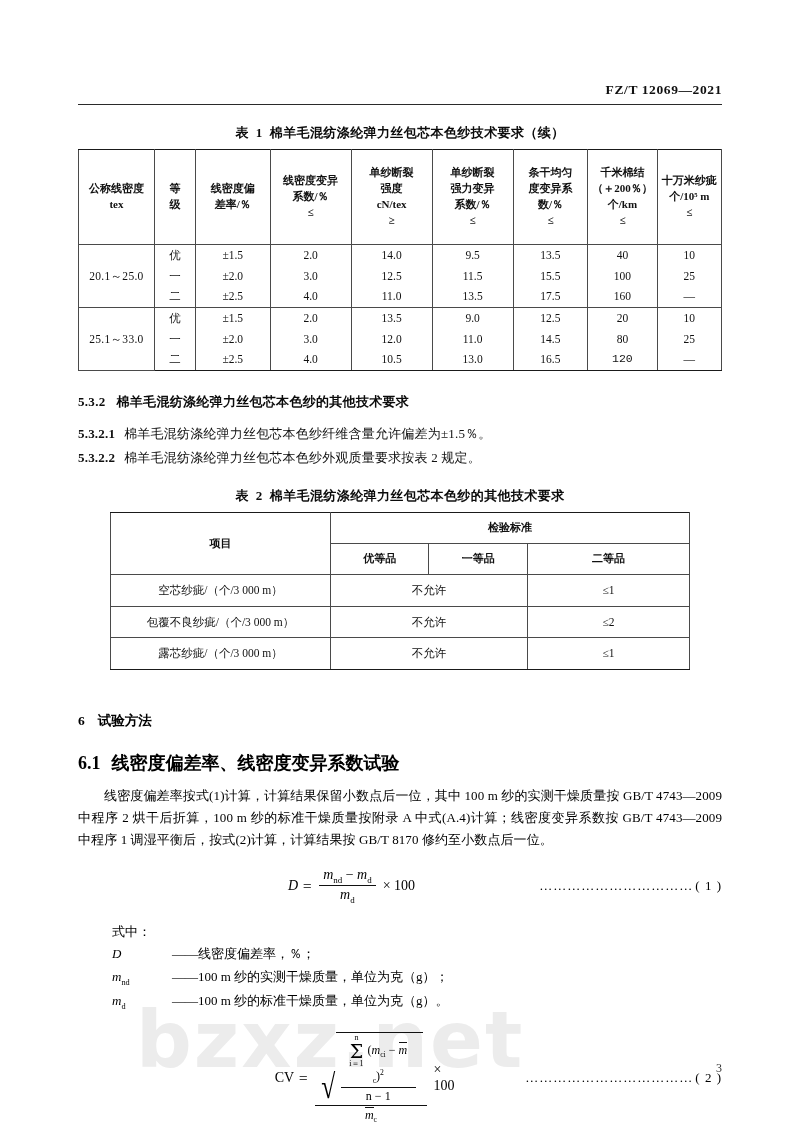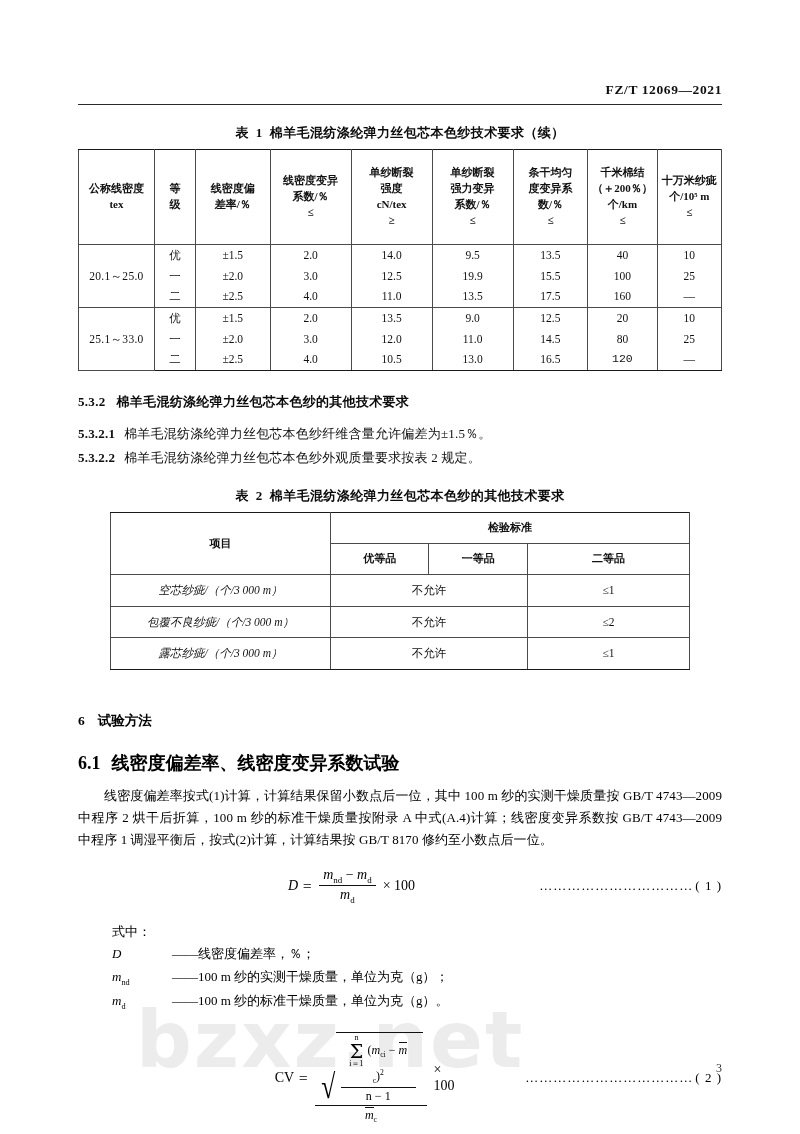--- a/index.html
+++ b/index.html
@@ -101,21 +101,21 @@
   #table1 col.c7 { width: 10.8%; }
   #table1 col.c8 { width: 10.0%; }
 
   
   #table2 { font-size: 11.5px; }
   #table2 col.k0 { width: 38%; }
   #table2 col.k1 { width: 17%; }
   #table2 col.k2 { width: 17%; }
   #table2 col.k3 { width: 28%; }
   #table2 td { padding: 7px 3px; }
-  #table2 td.item { text-align: center; font-style: italic; }
+  #table2 td.item { text-align: center; }
   .t2wrap { padding: 0 32px; }
 
   
   .sec-head {
     font-size: 13px;
     font-weight: bold;
     color: #0b0b0b;
     margin: 22px 0 12px 0;
     letter-spacing: 0.3px;
   }
@@ -318,21 +318,21 @@
           <td class="cell-num inner-none">9.5</td>
           <td class="cell-num inner-none">13.5</td>
           <td class="cell-num inner-none">40</td>
           <td class="cell-num inner-none">10</td>
         </tr>
         <tr>
           <td class="grade inner-none">一</td>
           <td class="cell-num inner-none">±2.0</td>
           <td class="cell-num inner-none">3.0</td>
           <td class="cell-num inner-none">12.5</td>
-          <td class="cell-num inner-none">19.9</td>
+          <td class="cell-num inner-none">11.5</td>
           <td class="cell-num inner-none">15.5</td>
           <td class="cell-num inner-none">100</td>
           <td class="cell-num inner-none">25</td>
         </tr>
         <tr>
           <td class="grade" style="border-top:none;">二</td>
           <td class="cell-num" style="border-top:none;">±2.5</td>
           <td class="cell-num" style="border-top:none;">4.0</td>
           <td class="cell-num" style="border-top:none;">11.0</td>
           <td class="cell-num" style="border-top:none;">13.5</td>

